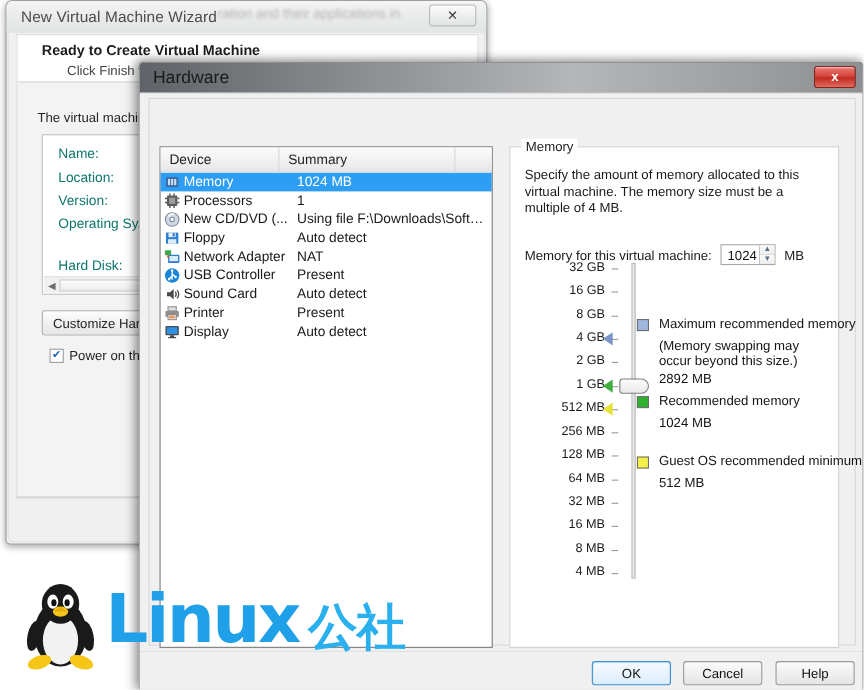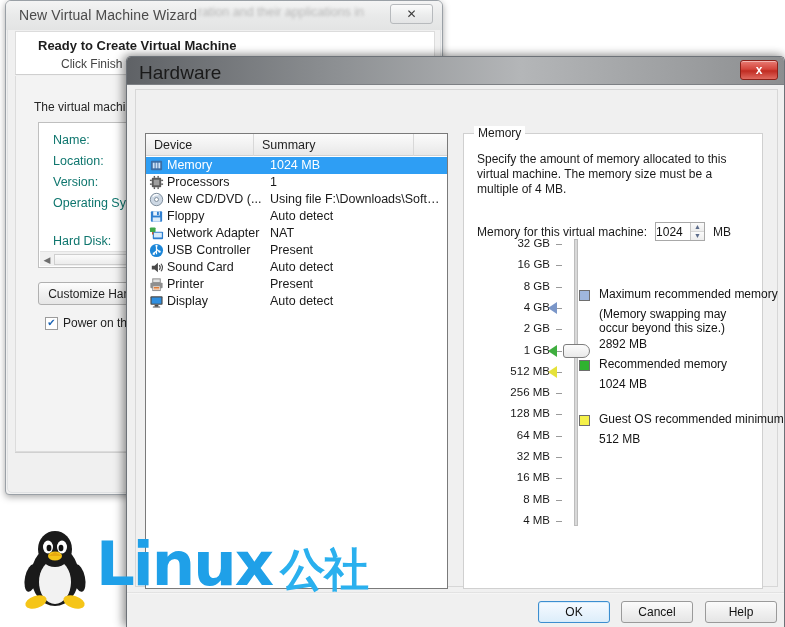--- a/index.html
+++ b/index.html
@@ -100,21 +100,21 @@
     border-radius:5px 5px 0 0;
     box-shadow: -4px 0 10px rgba(0,0,0,0.30), 0 -2px 8px rgba(0,0,0,0.22);
   }
   .hw-title {
     position:absolute; left:0; top:0; width:100%; height:28px;
     background: linear-gradient(to right, #5f6266 0%, #8d9093 32%, #b4b6b8 60%, #9c9ea0 85%, #8c8e90 100%);
     border-radius:4px 4px 0 0;
     border-bottom:1px solid #7d8084;
   }
   .hw-title-text {
-    position:absolute; left:12px; top:5px; font-size:19px; color:#1a1a1a;
+    position:absolute; left:12px; top:5px; font-size:16px; color:#1a1a1a;
   }
   .hw-close {
     position:absolute; right:6px; top:3px; width:38px; height:20px;
     background:linear-gradient(to bottom,#e87b73 0%, #d4463c 45%, #c02c22 55%, #e06a5f 100%);
     border:1px solid #8c2119; border-radius:3px;
     display:flex;align-items:center;justify-content:center;
     color:#fff; font-size:12px; font-weight:bold;
     box-shadow: inset 0 1px 0 rgba(255,255,255,.45);
   }
   .hw-content {
@@ -165,21 +165,21 @@
   }
   .mem-row {
     position:absolute; left:13px; top:60px; display:flex; align-items:center; gap:8px;
     font-size:12px; color:#1a1a1a;margin-top:28px;
   }
   .spin {
     position:relative; width:50px; height:19px; background:#fff;
     border:1px solid #a8a8a8; display:flex; align-items:center;
   }
   .spin input{
-    width:34px; border:none; outline:none; font-size:12px; text-align:left;
+    width:34px; border:none; outline:none; font-size:12px; text-align:right;
     font-family:"Liberation Sans",sans-serif; color:#111; background:transparent;
     padding:0 2px 0 0;
   }
   .spin .arrows{
     position:absolute; right:0; top:0; width:14px; height:100%;
     display:flex; flex-direction:column;
     border-left:1px solid #c6c6c6;
   }
   .spin .arrows div{
     flex:1; background:linear-gradient(to bottom,#fbfbfb,#ededed);

